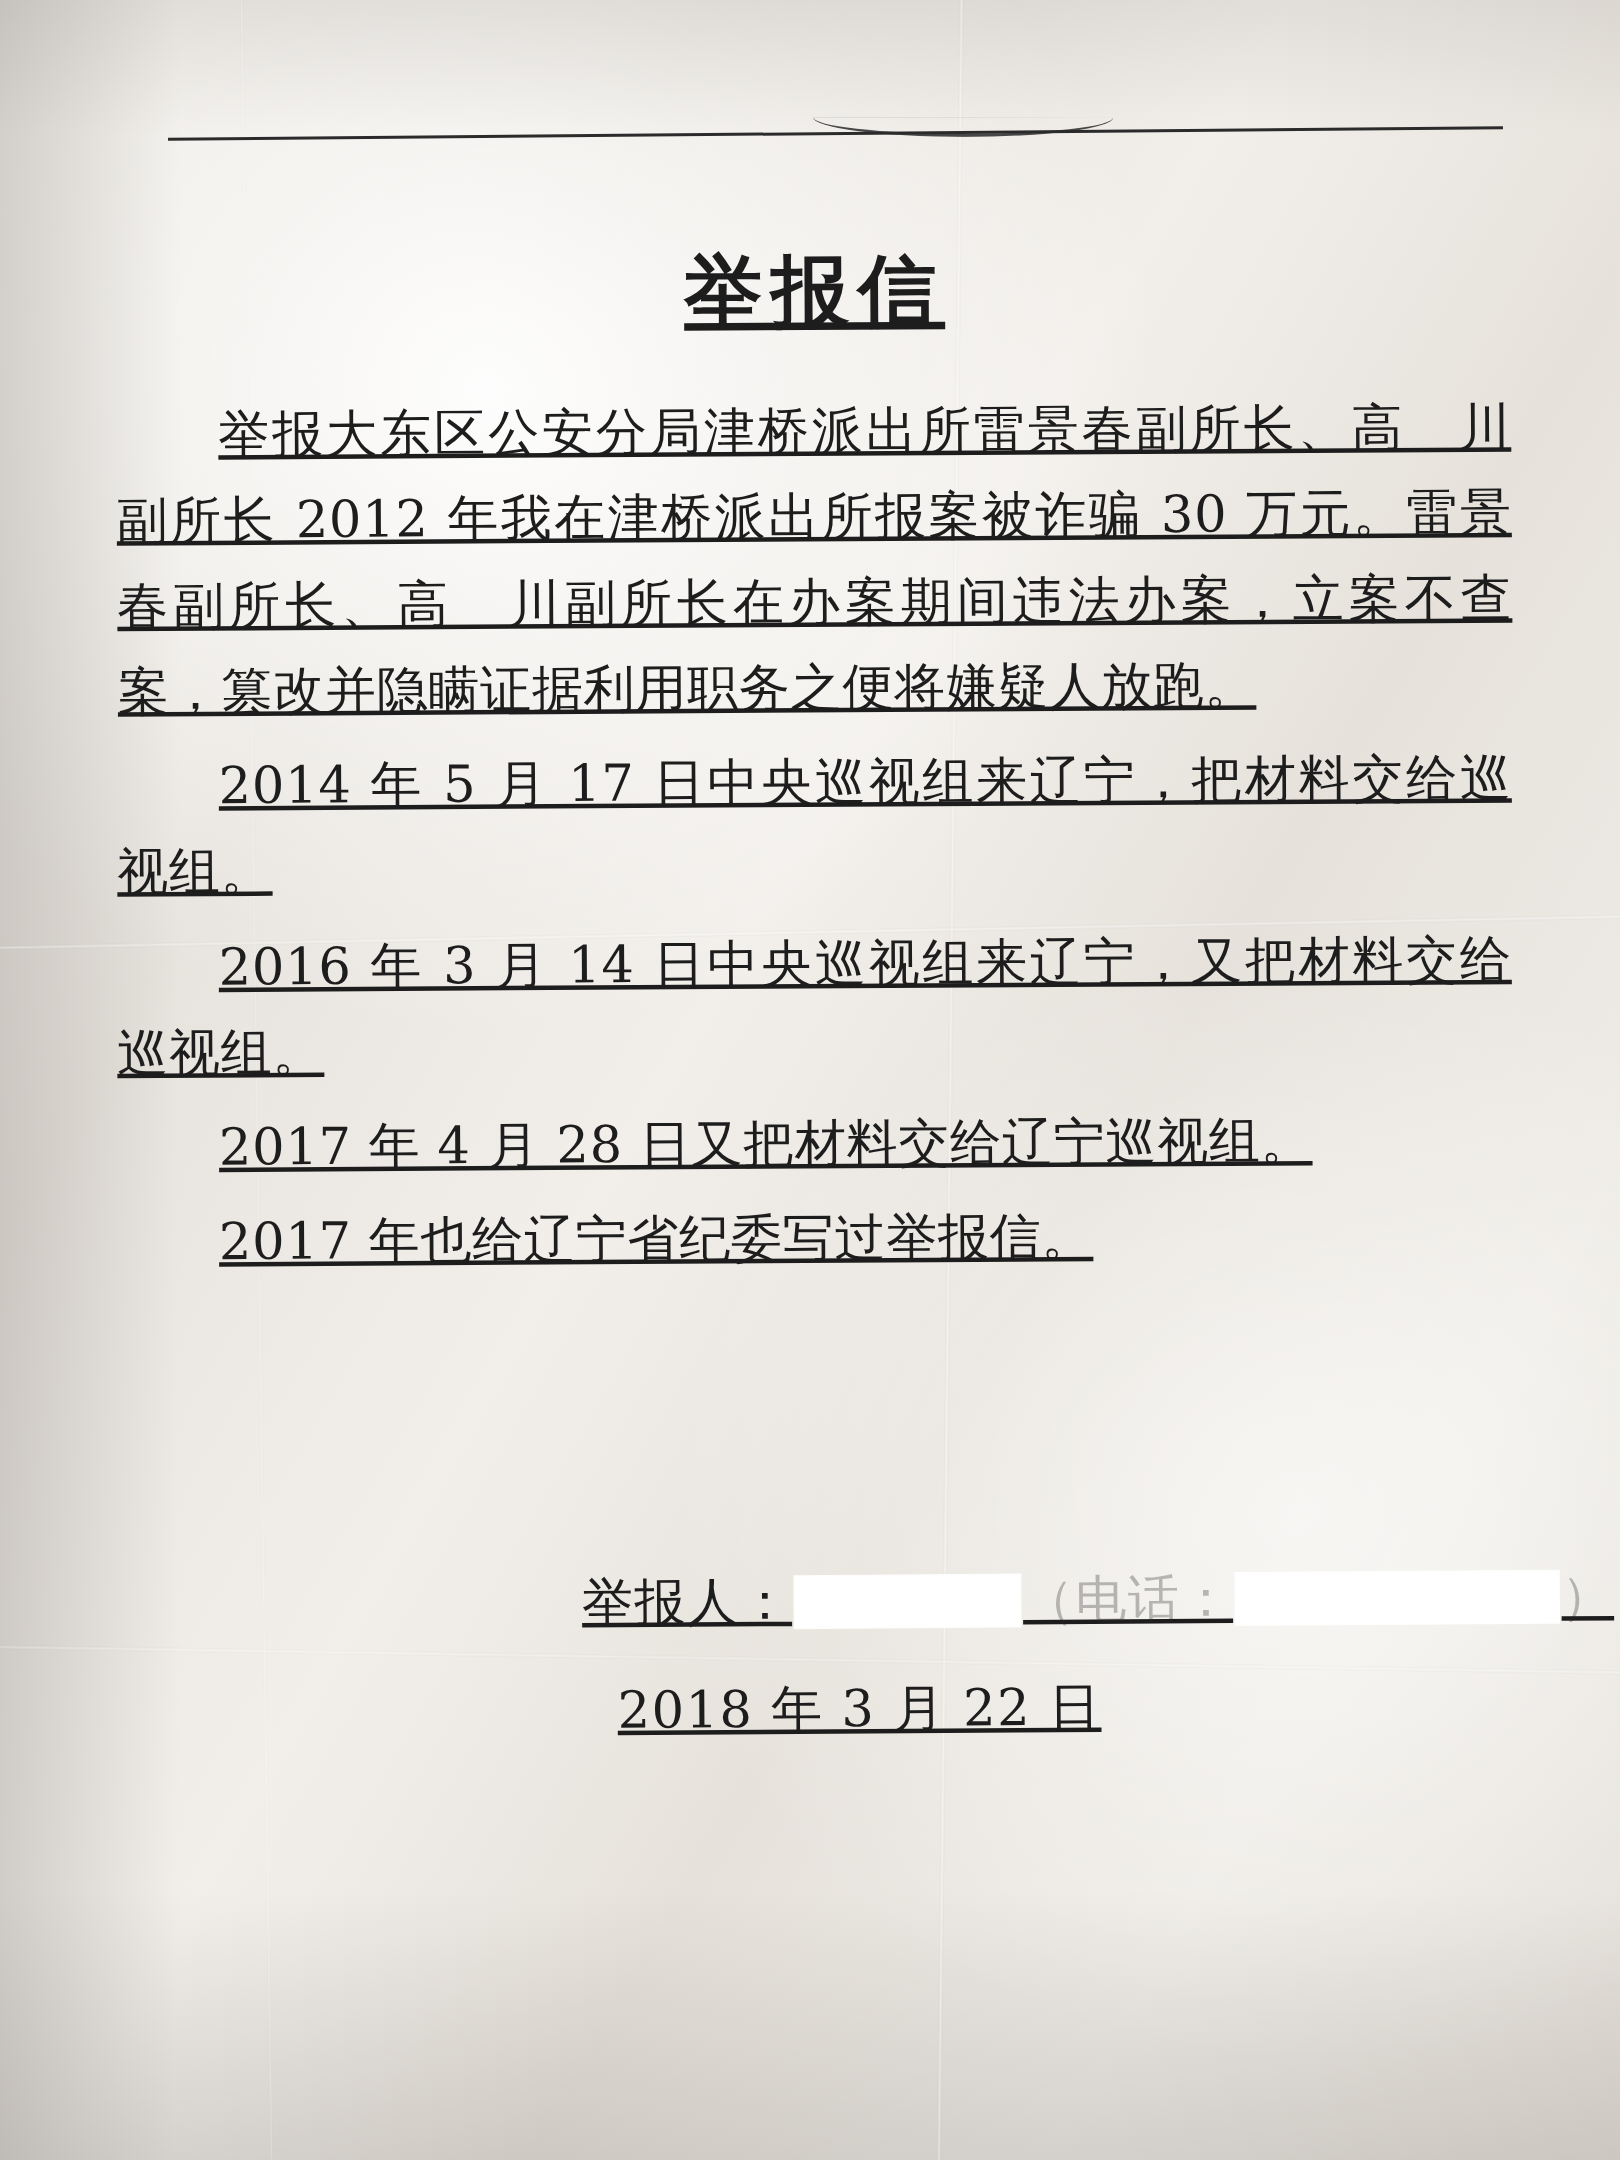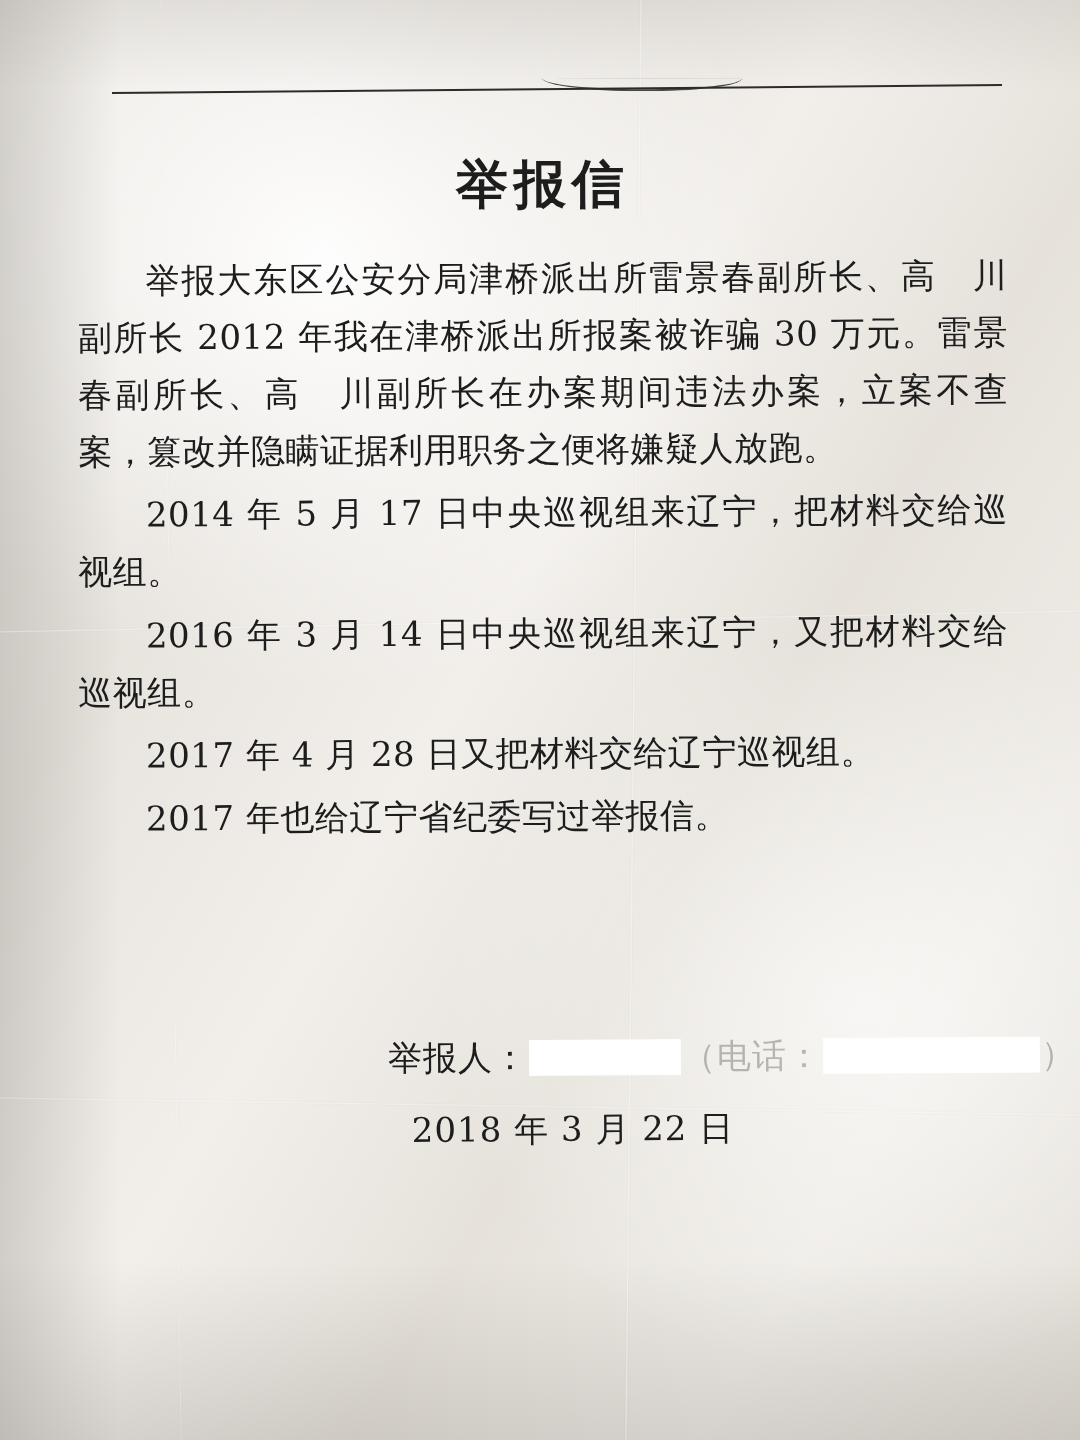--- a/index.html
+++ b/index.html
@@ -79,23 +79,24 @@
     border-bottom: 2px solid #2b2b2b;
     border-radius: 0 0 50% 50% / 0 0 100% 100%;
     transform: rotate(0.6deg);
     opacity: .85;
   }
 
   
   .doc {
     position: absolute;
     left: 78px;
-    top: 150px;
+    top: 160px;
     width: 930px;
     color: #1d1d1d;
+    text-decoration: underline;
   }
   .title {
     text-align: center;
     font-size: 52px;
     font-weight: 700;
     letter-spacing: 6px;
     margin: 0 0 30px 0;
     transform: rotate(-0.3deg);
   }
   p.para {

